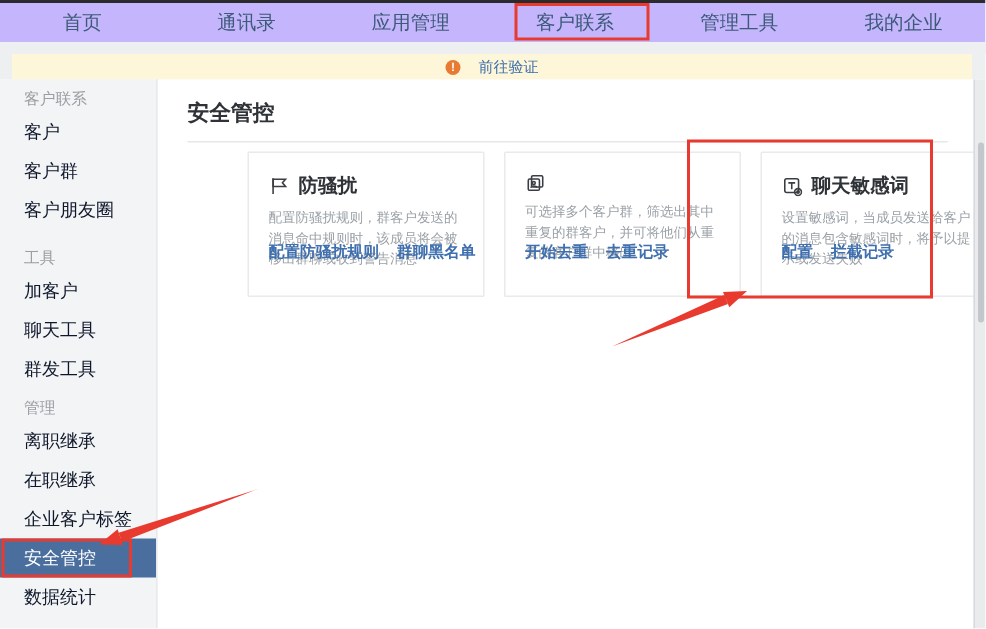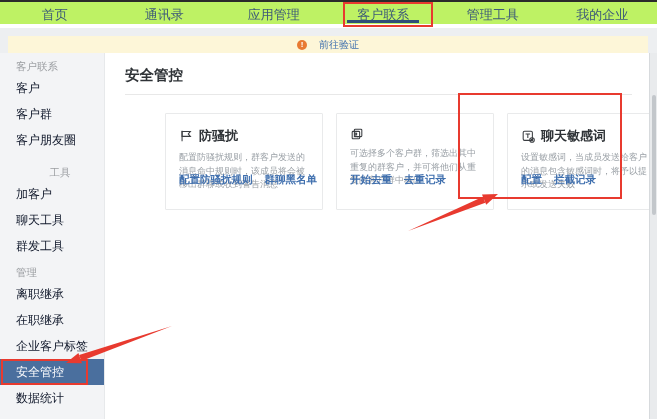--- a/index.html
+++ b/index.html
@@ -1,44 +1,44 @@
 <!DOCTYPE html>
 <html><head>
 <meta charset="utf-8">
 <style>
   html,body{margin:0;padding:0;}
   .page{position:relative;width:657px;height:419px;background:#fff;overflow:hidden;
         font-family:"Liberation Sans",sans-serif;-webkit-font-smoothing:antialiased;}
   .top-strip{position:absolute;left:0;top:0;width:657px;height:2px;background:#2b2b2b;}
   
-  .navbar{position:absolute;left:0;top:2px;width:657px;height:22px;background:#bef264;display:flex;}
+  .navbar{position:absolute;left:0;top:2px;width:657px;height:34px;background:#c4b5fd;display:flex;}
   .nav-item{flex:1;text-align:center;line-height:26px;font-size:13px;color:#3d5a78;position:relative;cursor:pointer;}
   .nav-item .underline{display:none;}
   .nav-item.active .underline{display:block;position:absolute;left:50%;transform:translateX(-50%);
         bottom:1px;width:72px;height:3px;background:#2f4e78;}
   
   .notice-band{position:absolute;left:0;top:28px;width:657px;height:25px;background:#edeff1;}
   .notice-bar{position:absolute;left:8px;right:9px;top:8px;height:17px;background:#fdf6d8;
         display:flex;align-items:center;justify-content:center;font-size:10px;color:#8a8055;}
   .warning-icon{display:inline-block;width:10px;height:10px;border-radius:50%;background:#e87a33;color:#fff;
         font-size:8px;line-height:10px;text-align:center;font-weight:bold;margin-right:5px;flex:0 0 auto;}
   .notice-link{color:#3f6fae;margin-left:7px;cursor:pointer;}
   
   .sidebar{position:absolute;left:0;top:53px;width:105px;bottom:0;background:#f3f4f6;
         border-right:1px solid #e7e9eb;padding-top:4px;box-sizing:border-box;}
   .side-header{height:18px;line-height:18px;padding-left:16px;font-size:10.5px;color:#9a9da1;}
   .side-item{height:26px;line-height:26px;padding-left:16px;font-size:12px;color:#0f172a;cursor:pointer;}
   .side-item.active{background:#4a6f9e;color:#fff;}
-  .mt10{margin-top:10px;text-align:center;}.mt4{margin-top:4px;}
+  .mt10{margin-top:10px;}.mt4{margin-top:4px;}
   
   .main{position:absolute;left:106px;top:53px;right:7px;bottom:0;background:#fff;
         padding:13px 18px 0 19px;box-sizing:border-box;}
   .page-title{font-size:14.5px;font-weight:bold;color:#2f3337;height:20px;}
   .divider{border-bottom:1px solid #e8e8e8;margin-top:8px;}
-  .cards{display:flex;gap:13px;margin-top:18px;padding-left:40px;}
+  .cards{display:flex;gap:13px;margin-top:6px;padding-left:40px;}
   .card{position:relative;width:158px;height:97px;border:1px solid #e9eaeb;background:#fff;
         box-sizing:border-box;padding:13px 12px 0 13px;border-radius:1px;flex:0 0 auto;}
   .card-head{display:flex;align-items:center;gap:6px;}
   .card-icon{width:14px;height:14px;flex:0 0 auto;}
   .card-icon svg{display:block;}
   .card-title{font-size:13px;font-weight:600;color:#2f3337;white-space:nowrap;}
   .card-desc{margin-top:6px;font-size:9px;line-height:13.5px;color:#9aa0a6;max-height:41px;overflow:hidden;}
   .card-links{position:absolute;left:13px;bottom:22px;display:flex;gap:12px;}
   .card-link{font-size:10.5px;color:#3f6fae;font-weight:600;cursor:pointer;white-space:nowrap;}
   

